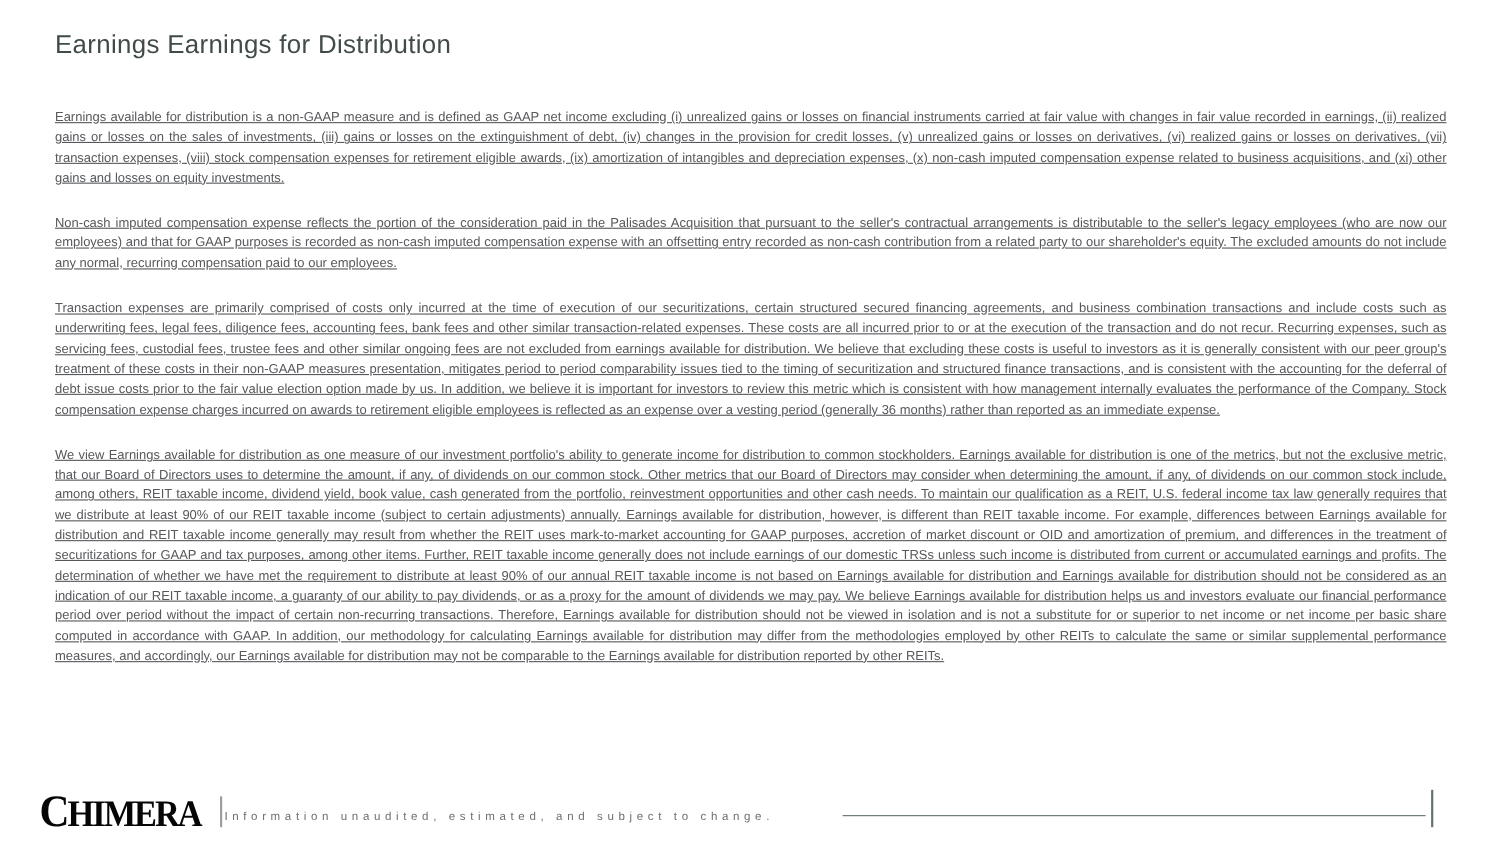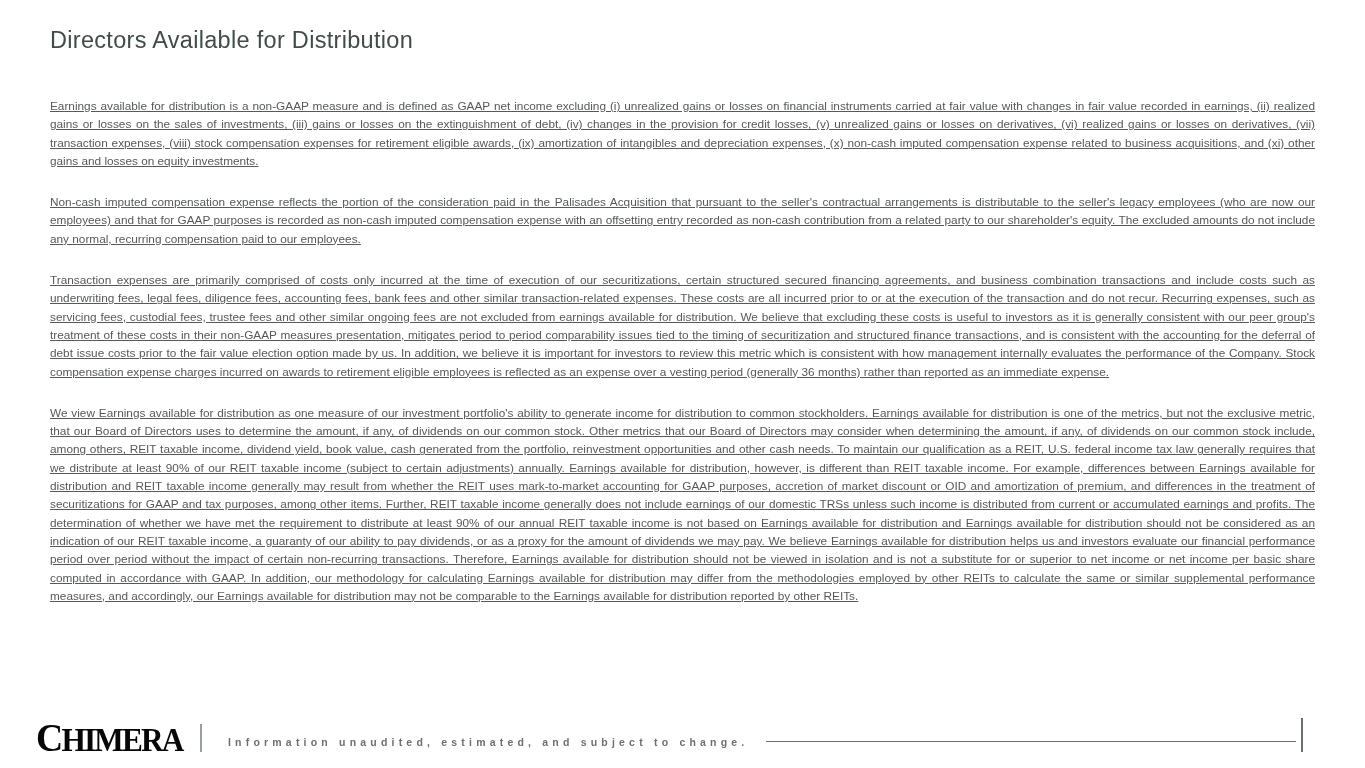--- a/index.html
+++ b/index.html
@@ -60,27 +60,26 @@
   .footer-logo-divider {
     position: absolute;
     left: 200px;
     top: 724px;
     width: 1.5px;
     height: 28px;
     background: #9aa0a0;
   }
   .footer-disclaimer {
     position: absolute;
-    left: 228px;
+    left: 204px;
     top: 736px;
     font-size: 10.5px;
     letter-spacing: 4.2px;
     color: #6f6f6f;
     white-space: nowrap;
-    font-weight: bold;
   }
   .footer-rule {
     position: absolute;
     left: 766px;
     top: 741px;
     width: 530px;
     height: 1px;
     background: #64716f;
   }
   .footer-page-divider {
@@ -98,21 +97,21 @@
     font-size: 12.5px;
     font-weight: 700;
     color: #1a3947;
   }
 </style>
 </head>
 <body>
 
 <div class="slide">
 
-  <h1 class="title">Directors Available for Distribution</h1>
+  <h1 class="title">Earnings Earnings for Distribution</h1>
 
   <div class="content">
     <p>Earnings available for distribution is a non-GAAP measure and is defined as GAAP net income excluding (i) unrealized gains or losses on financial instruments carried at fair value with changes in fair value recorded in earnings, (ii) realized gains or losses on the sales of investments, (iii) gains or losses on the extinguishment of debt, (iv) changes in the provision for credit losses, (v) unrealized gains or losses on derivatives, (vi) realized gains or losses on derivatives, (vii) transaction expenses, (viii) stock compensation expenses for retirement eligible awards, (ix) amortization of intangibles and depreciation expenses, (x) non-cash imputed compensation expense related to business acquisitions, and (xi) other gains and losses on equity investments.</p>
     <p>Non-cash imputed compensation expense reflects the portion of the consideration paid in the Palisades Acquisition that pursuant to the seller's contractual arrangements is distributable to the seller's legacy employees (who are now our employees) and that for GAAP purposes is recorded as non-cash imputed compensation expense with an offsetting entry recorded as non-cash contribution from a related party to our shareholder's equity. The excluded amounts do not include any normal, recurring compensation paid to our employees.</p>
     <p>Transaction expenses are primarily comprised of costs only incurred at the time of execution of our securitizations, certain structured secured financing agreements, and business combination transactions and include costs such as underwriting fees, legal fees, diligence fees, accounting fees, bank fees and other similar transaction-related expenses.  These costs are all incurred prior to or at the execution of the transaction and do not recur.  Recurring expenses, such as servicing fees, custodial fees, trustee fees and other similar ongoing fees are not excluded from earnings available for distribution. We believe that excluding these costs is useful to investors as it is generally consistent with our peer group's treatment of these costs in their non-GAAP measures presentation, mitigates period to period comparability issues tied to the timing of securitization and structured finance transactions, and is consistent with the accounting for the deferral of debt issue costs prior to the fair value election option made by us. In addition, we believe it is important for investors to review this metric which is consistent with how management internally evaluates the performance of the Company. Stock compensation expense charges incurred on awards to retirement eligible employees is reflected as an expense over a vesting period (generally 36 months) rather than reported as an immediate expense.</p>
     <p>We view Earnings available for distribution as one measure of our investment portfolio's ability to generate income for distribution to common stockholders. Earnings available for distribution is one of the metrics, but not the exclusive metric, that our Board of Directors uses to determine the amount, if any, of dividends on our common stock. Other metrics that our Board of Directors may consider when determining the amount, if any, of dividends on our common stock include, among others, REIT taxable income, dividend yield, book value, cash generated from the portfolio, reinvestment opportunities and other cash needs. To maintain our qualification as a REIT, U.S. federal income tax law generally requires that we distribute at least 90% of our REIT taxable income (subject to certain adjustments) annually. Earnings available for distribution, however, is different than REIT taxable income. For example, differences between Earnings available for distribution and REIT taxable income generally may result from whether the REIT uses mark-to-market accounting for GAAP purposes, accretion of market discount or OID and amortization of premium, and differences in the treatment of securitizations for GAAP and tax purposes, among other items. Further, REIT taxable income generally does not include earnings of our domestic TRSs unless such income is distributed from current or accumulated earnings and profits. The determination of whether we have met the requirement to distribute at least 90% of our annual REIT taxable income is not based on Earnings available for distribution and Earnings available for distribution should not be considered as an indication of our REIT taxable income, a guaranty of our ability to pay dividends, or as a proxy for the amount of dividends we may pay. We believe Earnings available for distribution helps us and investors evaluate our financial performance period over period without the impact of certain non-recurring transactions. Therefore, Earnings available for distribution should not be viewed in isolation and is not a substitute for or superior to net income or net income per basic share computed in accordance with GAAP. In addition, our methodology for calculating Earnings available for distribution may differ from the methodologies employed by other REITs to calculate the same or similar supplemental performance measures, and accordingly, our Earnings available for distribution may not be comparable to the Earnings available for distribution reported by other REITs.</p>
   </div>
 
   <div>
     <div class="footer-logo">CHIMERA</div>

